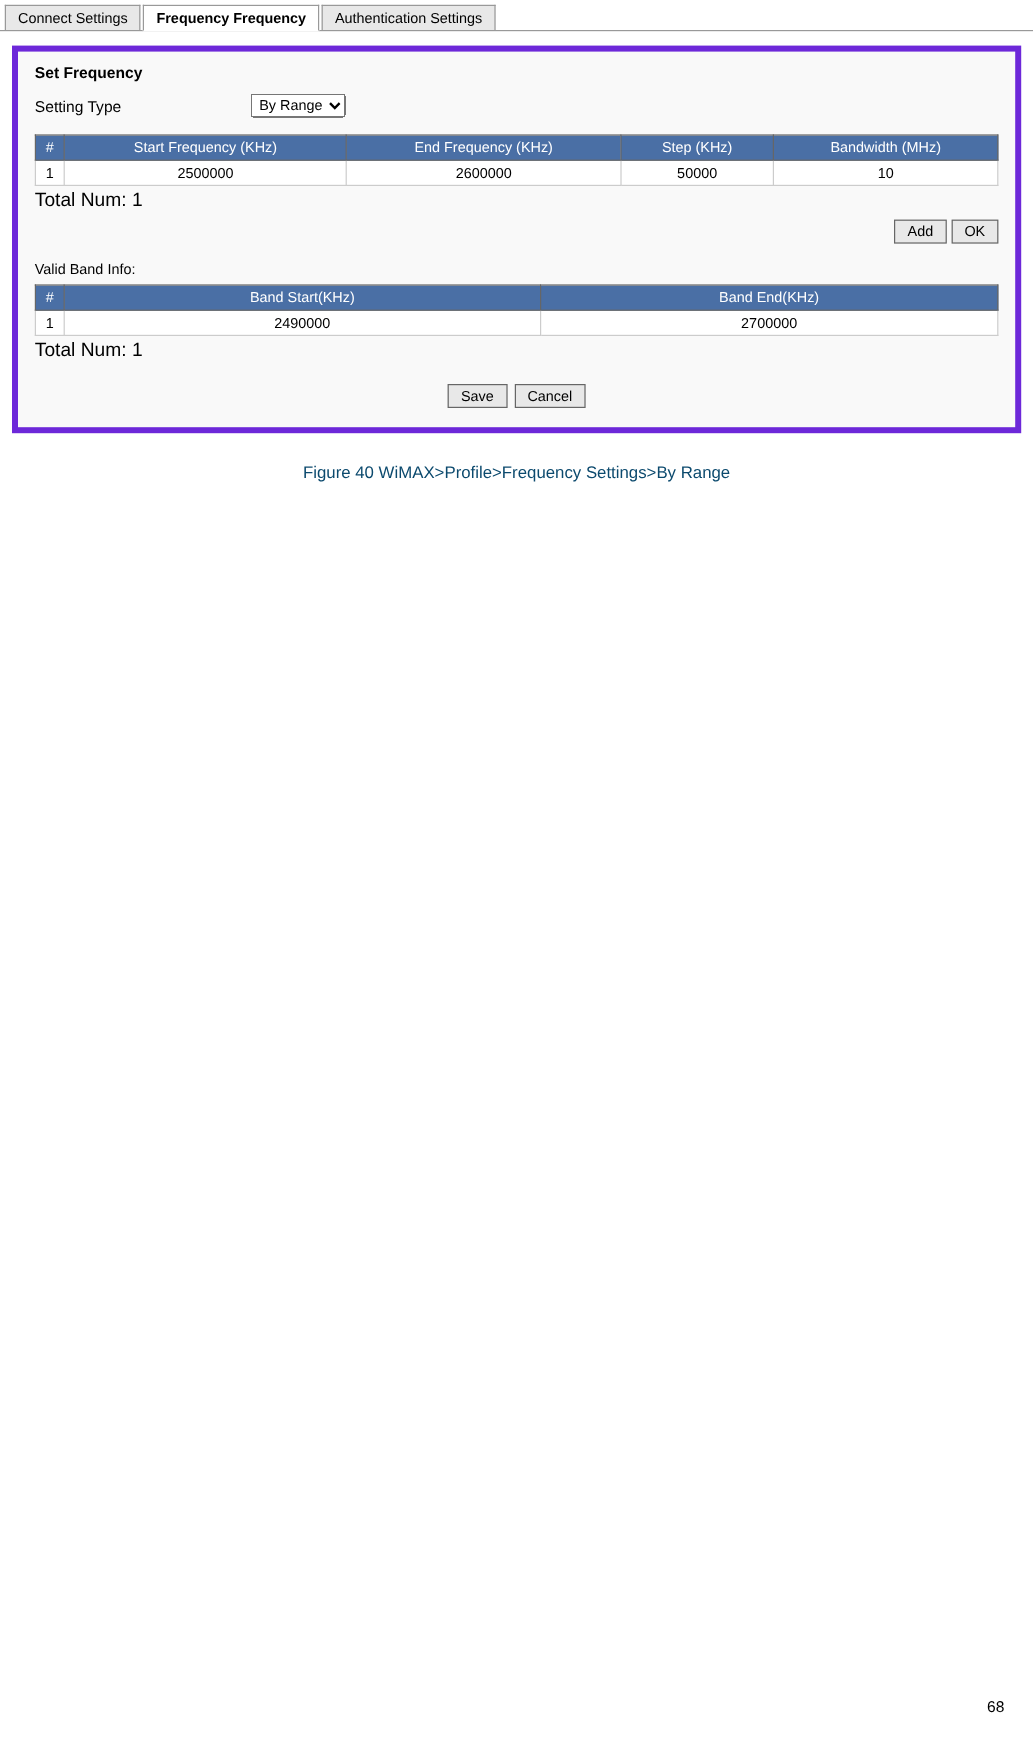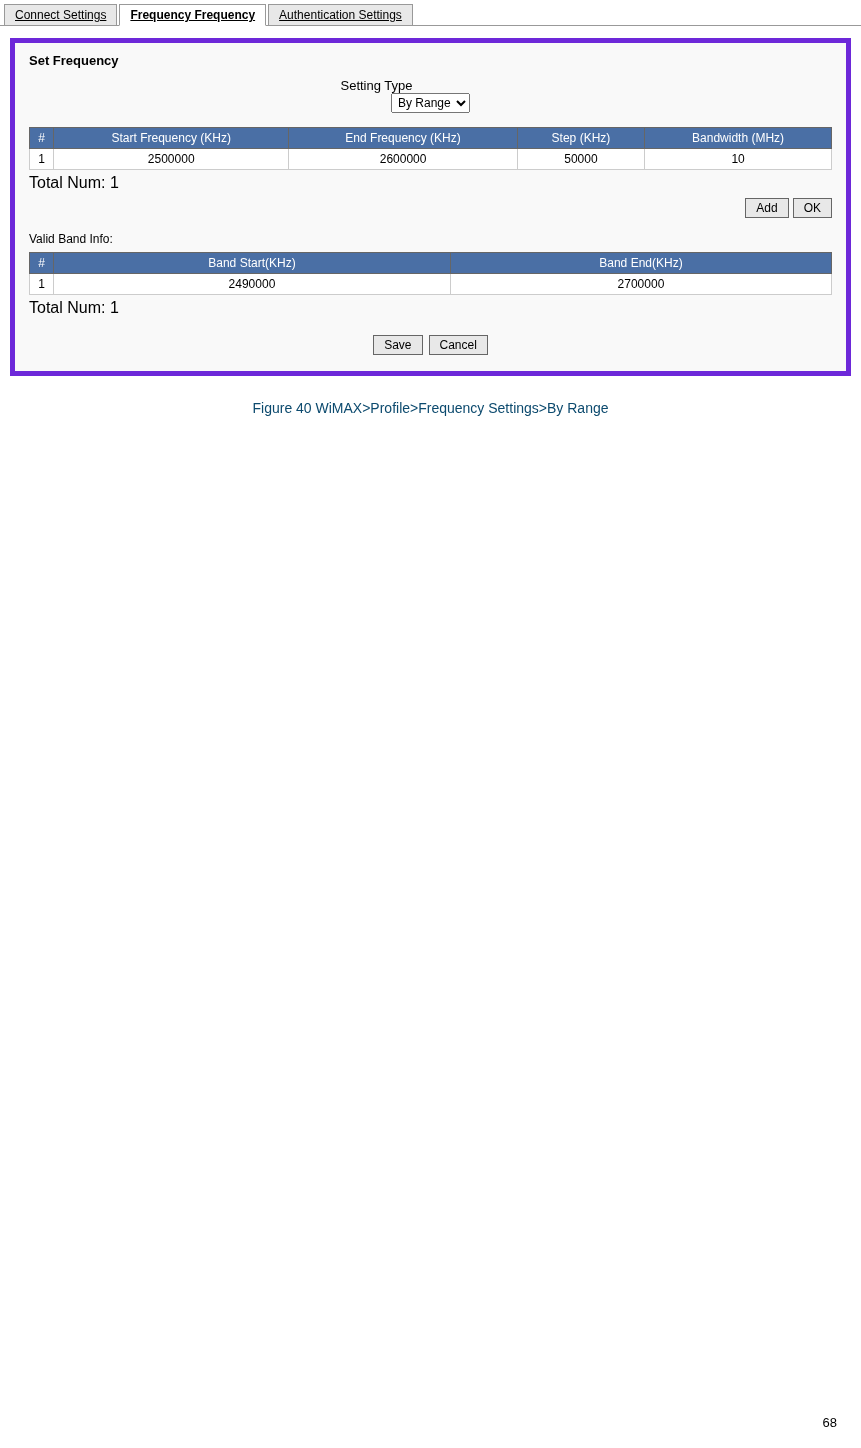--- a/index.html
+++ b/index.html
@@ -16,21 +16,20 @@
       min-height: 1448px;
       position: relative;
     }
     .tabs-bar {
       display: flex;
       flex-direction: row;
       border-bottom: 1px solid #999;
       padding-top: 4px;
       padding-left: 4px;
       gap: 0;
-      text-decoration: underline;
     }
     .tab {
       padding: 3px 10px;
       border: 1px solid #999;
       border-bottom: none;
       background: #e8e8e8;
       cursor: pointer;
       font-size: 12px;
       margin-right: 2px;
     }
@@ -50,21 +49,20 @@
     }
     .panel-title {
       font-weight: bold;
       font-size: 13px;
       margin-bottom: 10px;
     }
     .form-row {
       display: flex;
       align-items: center;
       margin-bottom: 14px;
-      flex-direction: column;
     }
     .form-label {
       width: 180px;
       font-size: 13px;
     }
     select {
       font-size: 12px;
       padding: 1px 2px;
     }
     table {

